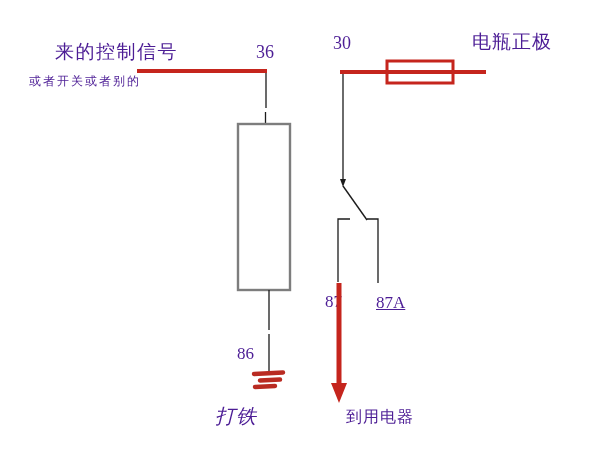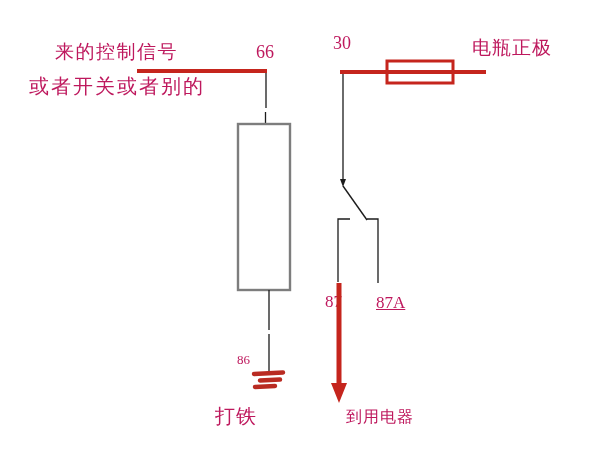--- a/index.html
+++ b/index.html
@@ -10,48 +10,48 @@
   #stage {
     position: relative;
     width: 607px;
     height: 450px;
     background: #ffffff;
     overflow: hidden;
     font-family: "Liberation Serif", "DejaVu Serif", serif;
   }
   .lbl {
     position: absolute;
-    color: #be185d;
+    color: #4c1d95;
     white-space: nowrap;
     line-height: 1.1;
     user-select: none;
   }
   .lbl-cn1  { left: 55px;  top: 42px;  font-size: 19px; letter-spacing: 1.5px; }
-  .lbl-cn2  { left: 29px;  top: 75px;  font-size: 20px; letter-spacing: 2px; }
+  .lbl-cn2  { left: 29px;  top: 75px;  font-size: 12px; letter-spacing: 2px; }
   .lbl-85   { left: 256px; top: 43px;  font-size: 18px; }
   .lbl-30   { left: 333px; top: 34px;  font-size: 18px; }
-  .lbl-batt { left: 472px; top: 38px;  font-size: 19px; letter-spacing: 1px; }
+  .lbl-batt { left: 472px; top: 32px;  font-size: 19px; letter-spacing: 1px; }
   .lbl-87   { left: 325px; top: 293px; font-size: 17px; }
   .lbl-87a  { left: 376px; top: 294px; font-size: 17px; text-decoration: underline; }
-  .lbl-86   { left: 237px; top: 353px; font-size: 13px; text-align: center; }
-  .lbl-gnd  { left: 215px; top: 405px; font-size: 20px; letter-spacing: 1px; }
+  .lbl-86   { left: 237px; top: 345px; font-size: 17px; text-align: center; }
+  .lbl-gnd  { left: 215px; top: 405px; font-size: 20px; letter-spacing: 1px; font-style: italic; }
   .lbl-load { left: 346px; top: 408px; font-size: 16px; letter-spacing: 1px; }
   #wires {
     position: absolute;
     left: 0; top: 0;
   }
 </style>
 </head>
 <body>
 
 <div id="stage">
 
   <div class="lbl lbl-cn1">来的控制信号</div>
   <div class="lbl lbl-cn2">或者开关或者别的</div>
-  <div class="lbl lbl-85">66</div>
+  <div class="lbl lbl-85">36</div>
   <div class="lbl lbl-30">30</div>
   <div class="lbl lbl-batt">电瓶正极</div>
   <div class="lbl lbl-87">87</div>
   <div class="lbl lbl-87a">87A</div>
   <div class="lbl lbl-86">86</div>
   <div class="lbl lbl-gnd">打铁</div>
   <div class="lbl lbl-load">到用电器</div>
 
   <svg id="wires" width="607" height="450" viewBox="0 0 607 450">
 

